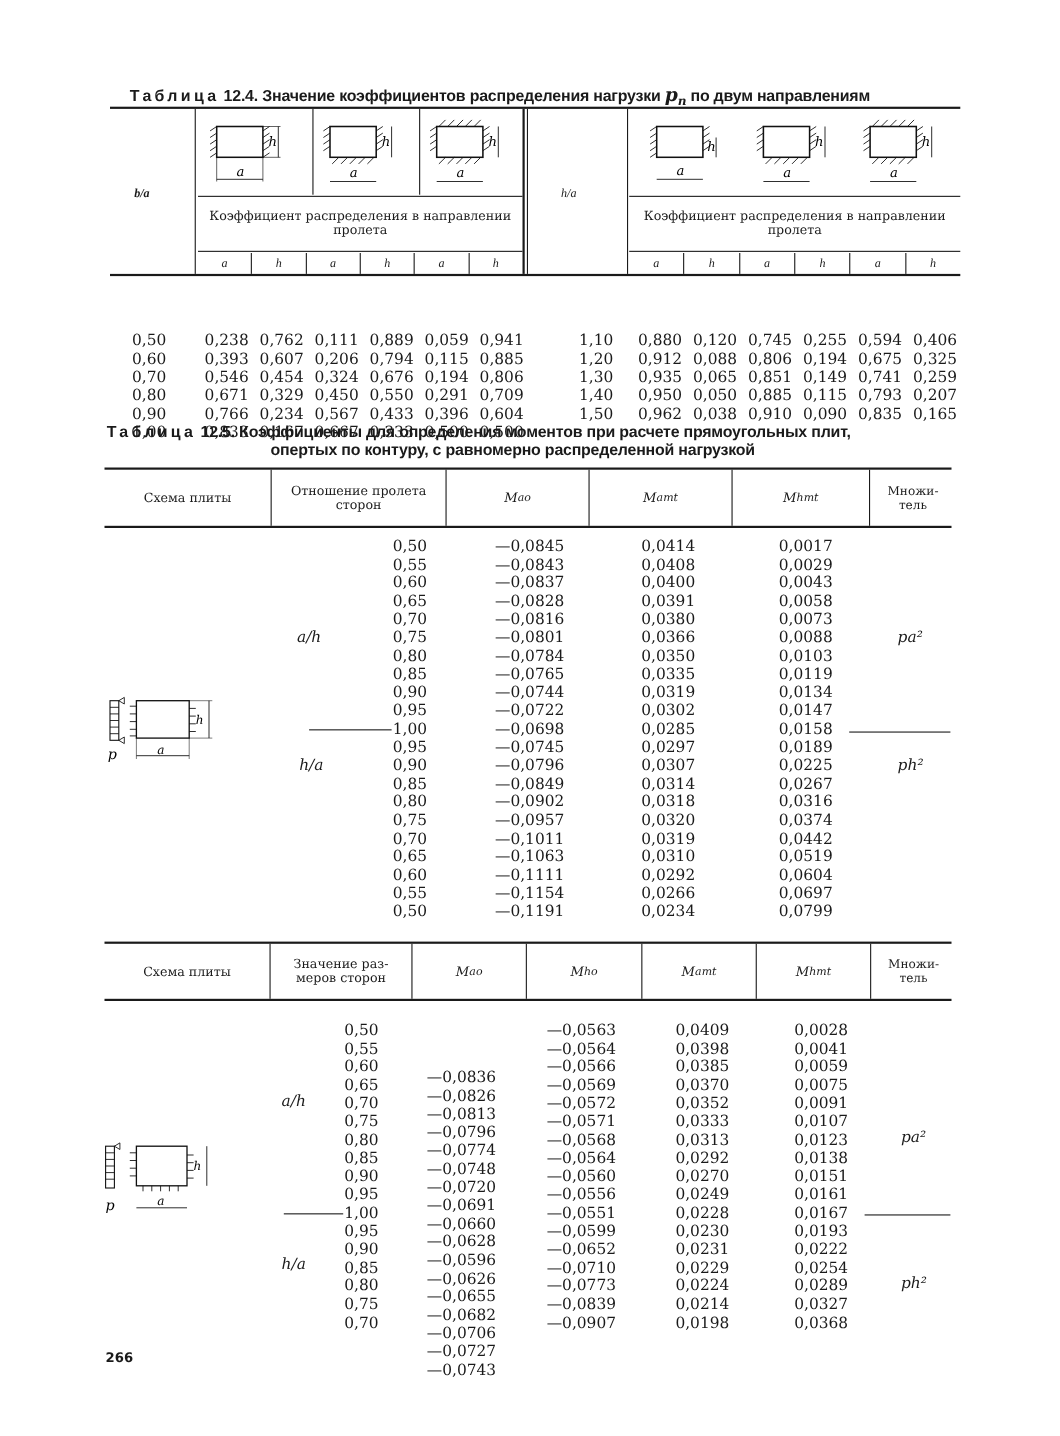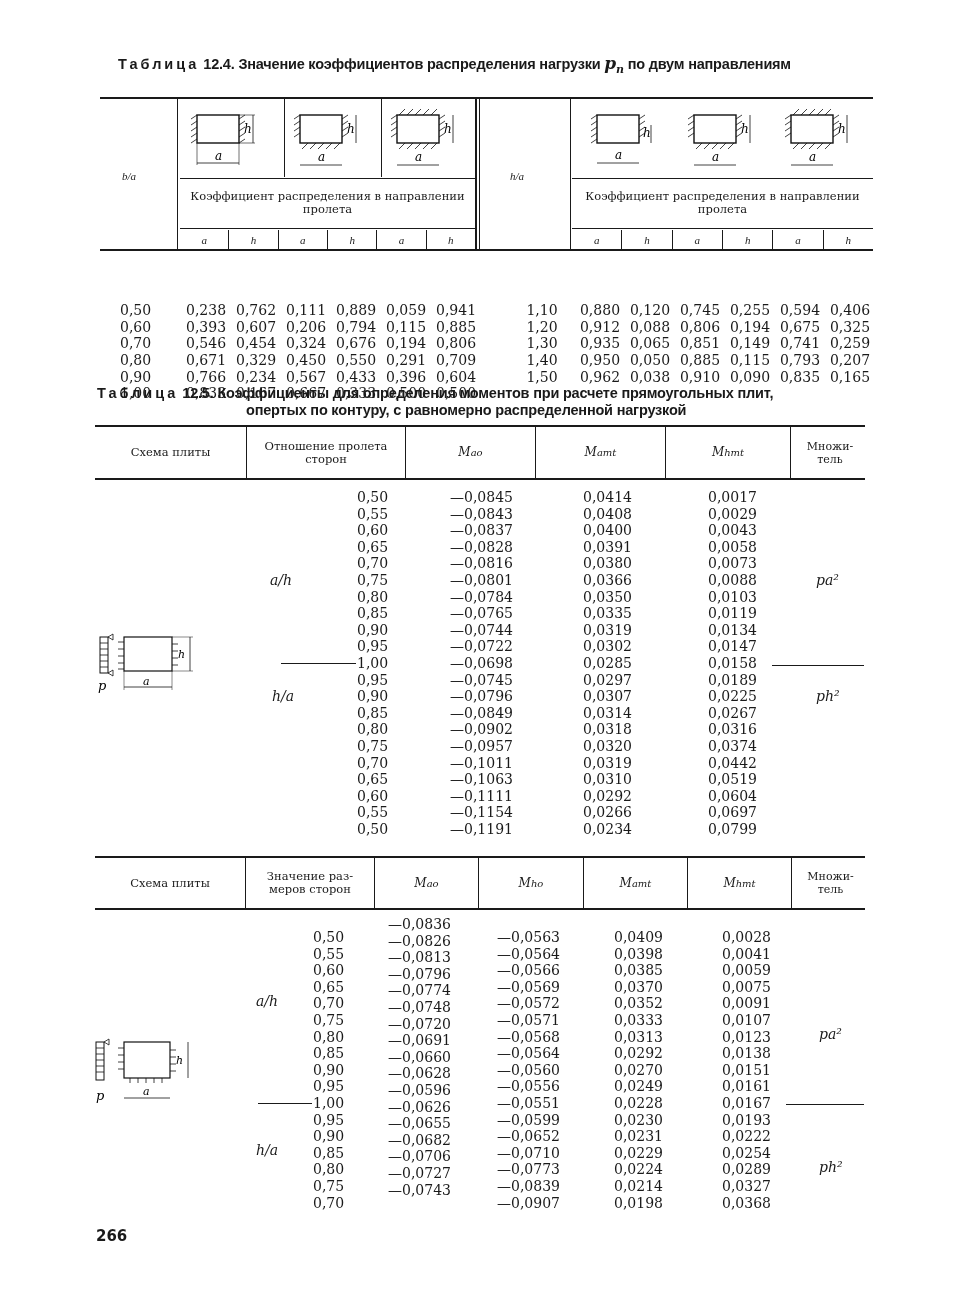--- a/index.html
+++ b/index.html
@@ -13,40 +13,40 @@
   .num{font-size:14px;line-height:16.6px;white-space:pre;}
   .small{font-size:11px;font-family:"Liberation Serif","DejaVu Serif",serif;}
   .it{font-style:italic;}
   .hdr{font-size:11.5px;text-align:center;line-height:13px;}
   .ctr{display:flex;align-items:center;justify-content:center;text-align:center;}
   svg{overflow:visible;}
 </style>
 </head>
 <body>
 
-<div class="abs cap" style="left:118px;top:53px;">
+<div class="abs cap" style="left:118px;top:77px;">
   <span class="sp">Таблица</span>
   <span>12.4.</span>
   <span>Значение коэффициентов распределения нагрузки</span>
   <span class="it" style="font-family:'DejaVu Serif',serif;font-size:17px;">p</span><sub class="it" style="font-family:'DejaVu Serif',serif;font-size:11px;">n</sub>
   <span>по двум направлениям</span>
 </div>
 
 <div class="hr" style="left:100px;top:97px;width:773px;height:2px;"></div>
 <div class="hr" style="left:100px;top:249px;width:773px;height:1.5px;"></div>
 
 <div class="vr" style="left:177px;top:99px;height:150px;"></div>
 <div class="vr" style="left:475px;top:99px;height:150px;width:2px;"></div>
 <div class="vr" style="left:479px;top:99px;height:150px;"></div>
 <div class="vr" style="left:284px;top:99px;height:78px;"></div>
 <div class="vr" style="left:381px;top:99px;height:78px;"></div>
 <div class="hr" style="left:180px;top:178px;width:295px;height:1px;"></div>
 <div class="hr" style="left:180px;top:228px;width:295px;height:1px;"></div>
 
-<div class="abs it small" style="left:122px;top:170px;font-weight:normal;">b/a</div>
+<div class="abs it small" style="left:122px;top:170px;font-weight:bold;">b/a</div>
 <div class="abs hdr" style="left:180px;top:190px;width:295px;">Коэффициент распределения в направлении пролета</div>
 
 <div class="abs" style="left:180px;top:230px;width:295px;height:19px;display:flex;">
   <div class="it small ctr" style="flex:1;border-right:1px solid #1a1a1a;">a</div>
   <div class="it small ctr" style="flex:1;border-right:1px solid #1a1a1a;">h</div>
   <div class="it small ctr" style="flex:1;border-right:1px solid #1a1a1a;">a</div>
   <div class="it small ctr" style="flex:1;border-right:1px solid #1a1a1a;">h</div>
   <div class="it small ctr" style="flex:1;border-right:1px solid #1a1a1a;">a</div>
   <div class="it small ctr" style="flex:1;">h</div>
 </div>
@@ -311,21 +311,21 @@
     <span>M</span>
     <sub>amt</sub>
   </div>
 <div class="abs hdr ctr it" style="left:688px;top:858px;width:103px;height:50px;font-size:12px;">
     <span>M</span>
     <sub>hmt</sub>
   </div>
 <div class="abs hdr ctr" style="left:796px;top:858px;width:69px;height:50px;font-size:11px;padding:0 8px;box-sizing:border-box;">Множи-тель</div>
 
 <div class="abs num" style="left:313px;top:929px;" id="p2ratio"><div>0,50</div><div>0,55</div><div>0,60</div><div>0,65</div><div>0,70</div><div>0,75</div><div>0,80</div><div>0,85</div><div>0,90</div><div>0,95</div><div>1,00</div><div>0,95</div><div>0,90</div><div>0,85</div><div>0,80</div><div>0,75</div><div>0,70</div></div>
-<div class="abs num" style="left:388px;top:916px;text-align:center;" id="p2mao"><div>—0,0836</div><div>—0,0826</div><div>—0,0813</div><div>—0,0796</div><div>—0,0774</div><div>—0,0748</div><div>—0,0720</div><div>—0,0691</div><div>—0,0660</div><div>—0,0628</div><div>—0,0596</div><div>—0,0626</div><div>—0,0655</div><div>—0,0682</div><div>—0,0706</div><div>—0,0727</div><div>—0,0743</div></div>
+<div class="abs num" style="left:388px;top:972px;text-align:center;" id="p2mao"><div>—0,0836</div><div>—0,0826</div><div>—0,0813</div><div>—0,0796</div><div>—0,0774</div><div>—0,0748</div><div>—0,0720</div><div>—0,0691</div><div>—0,0660</div><div>—0,0628</div><div>—0,0596</div><div>—0,0626</div><div>—0,0655</div><div>—0,0682</div><div>—0,0706</div><div>—0,0727</div><div>—0,0743</div></div>
 <div class="abs num" style="left:497px;top:929px;" id="p2mho"><div>—0,0563</div><div>—0,0564</div><div>—0,0566</div><div>—0,0569</div><div>—0,0572</div><div>—0,0571</div><div>—0,0568</div><div>—0,0564</div><div>—0,0560</div><div>—0,0556</div><div>—0,0551</div><div>—0,0599</div><div>—0,0652</div><div>—0,0710</div><div>—0,0773</div><div>—0,0839</div><div>—0,0907</div></div>
 <div class="abs num" style="left:614px;top:929px;" id="p2mamt"><div>0,0409</div><div>0,0398</div><div>0,0385</div><div>0,0370</div><div>0,0352</div><div>0,0333</div><div>0,0313</div><div>0,0292</div><div>0,0270</div><div>0,0249</div><div>0,0228</div><div>0,0230</div><div>0,0231</div><div>0,0229</div><div>0,0224</div><div>0,0214</div><div>0,0198</div></div>
 <div class="abs num" style="left:722px;top:929px;" id="p2mhmt"><div>0,0028</div><div>0,0041</div><div>0,0059</div><div>0,0075</div><div>0,0091</div><div>0,0107</div><div>0,0123</div><div>0,0138</div><div>0,0151</div><div>0,0161</div><div>0,0167</div><div>0,0193</div><div>0,0222</div><div>0,0254</div><div>0,0289</div><div>0,0327</div><div>0,0368</div></div>
 
 <div class="abs it" style="left:256px;top:993px;font-size:14px;">a/h</div>
 <div class="abs it" style="left:256px;top:1142px;font-size:14px;">h/a</div>
 <div class="hr" style="left:258px;top:1103px;width:54px;height:1px;"></div>
 <div class="hr" style="left:786px;top:1104px;width:78px;height:1px;"></div>
 <div class="abs it" style="left:819px;top:1026px;font-size:14px;">pa²</div>
 <div class="abs it" style="left:819px;top:1159px;font-size:14px;">ph²</div>
@@ -356,13 +356,13 @@
       <line x1="60" y1="40" x2="60" y2="45"></line>
       <line x1="68" y1="40" x2="68" y2="45"></line>
     </g>
   <line x1="94" y1="4" x2="94" y2="40" stroke="#111" stroke-width="0.8"></line>
   <line x1="30" y1="60" x2="76" y2="60" stroke="#111" stroke-width="0.8"></line>
   <text x="49" y="57" font-size="11" font-style="italic" font-family="DejaVu Serif">a</text>
   <text x="82" y="26" font-size="11" font-style="italic" font-family="DejaVu Serif">h</text>
   <text x="2" y="62" font-size="13" font-style="italic" font-family="DejaVu Serif">p</text>
 </svg>
 
-<div class="abs" style="left:96px;top:1227px;font-family:'DejaVu Sans',sans-serif;font-weight:bold;font-size:15px;">266</div>
+<div class="abs" style="left:96px;top:1227px;font-family:'DejaVu Sans',sans-serif;font-weight:bold;font-size:12px;">266</div>
 
 </body></html>

